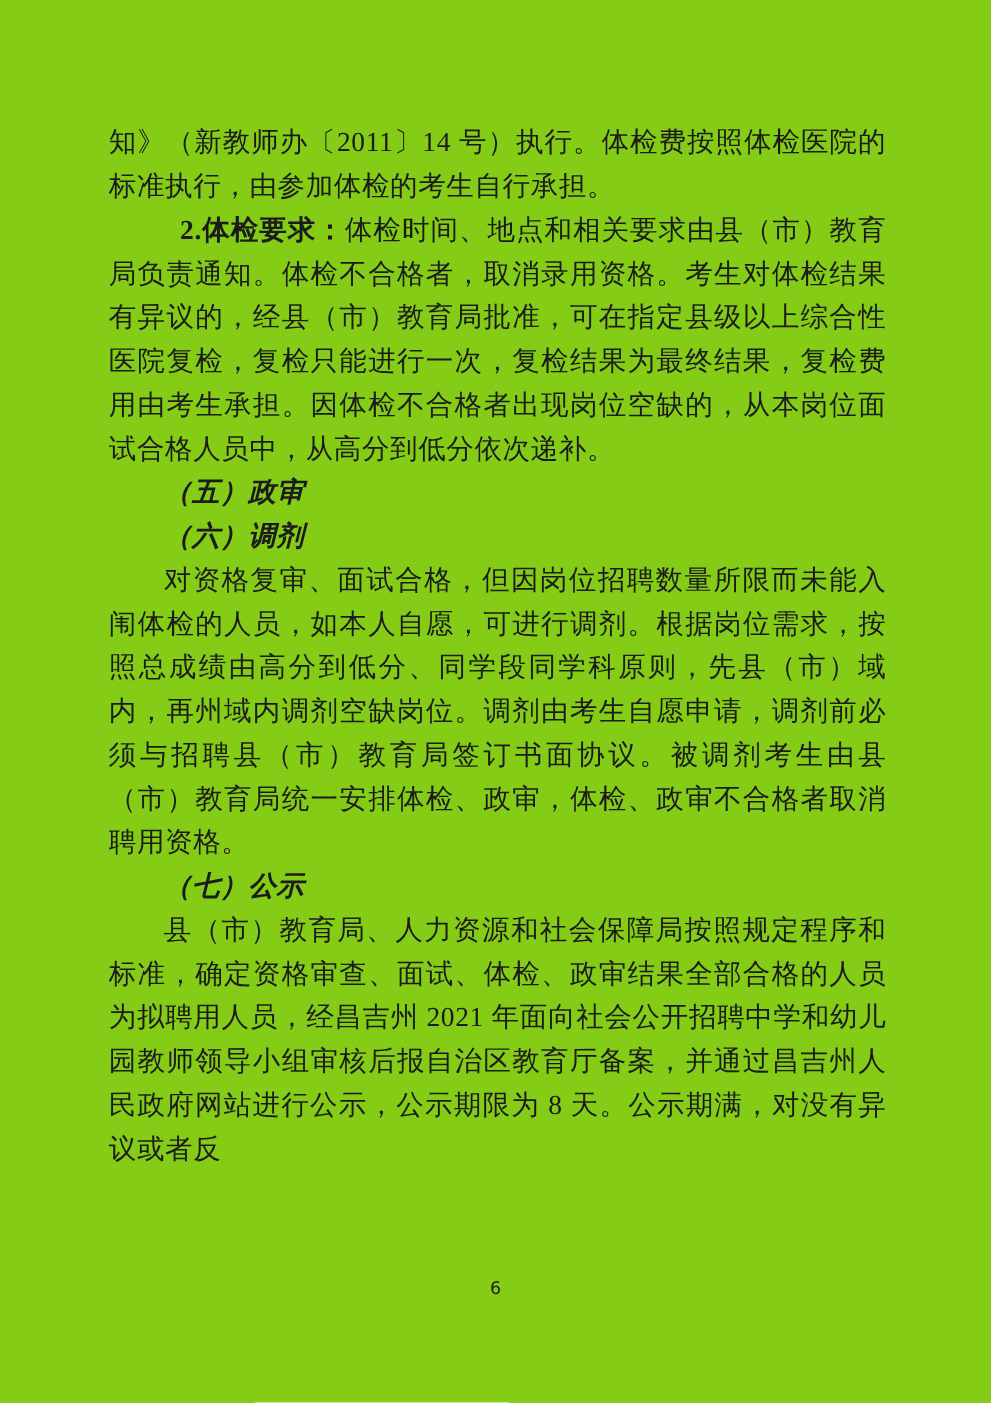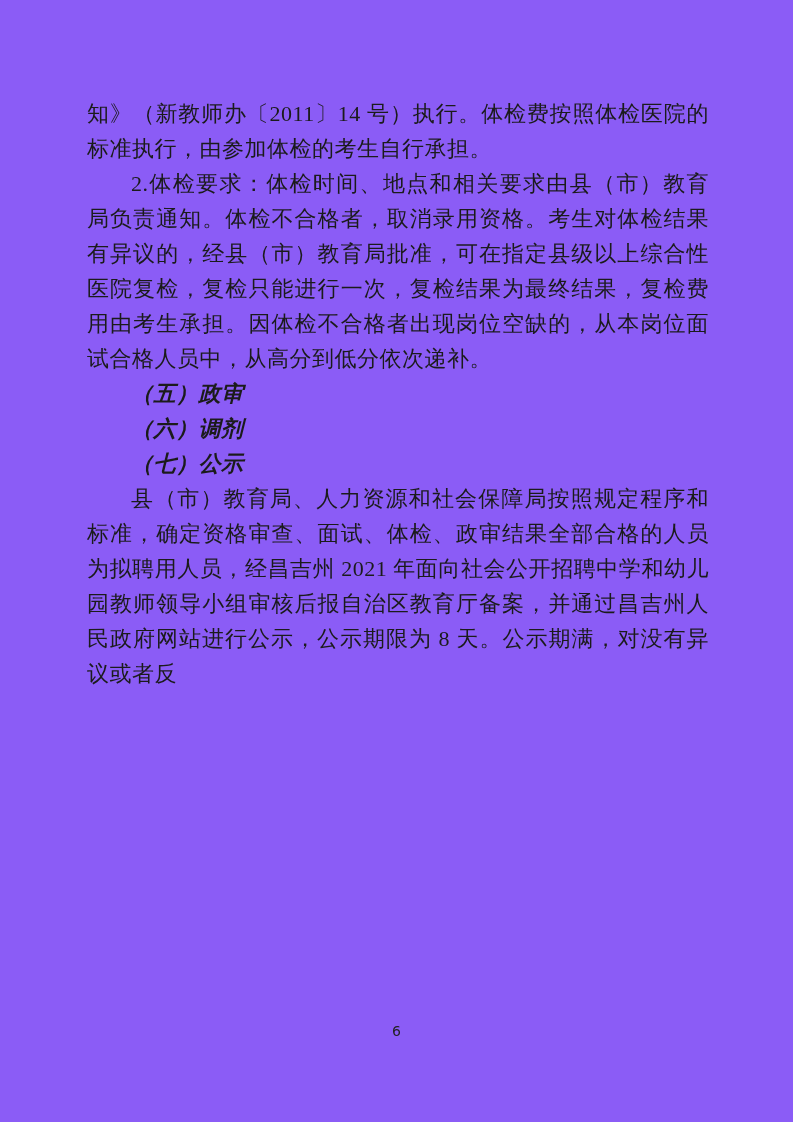--- a/index.html
+++ b/index.html
@@ -4,21 +4,21 @@
 <style>
   html, body {
     margin: 0;
     padding: 0;
     background: #ffffff;
   }
   .page {
     position: relative;
     width: 793px;
     height: 1122px;
-    background: #8b5cf6;
+    background: #84cc16;
     overflow: hidden;
     font-family: "Liberation Serif", "DejaVu Serif", serif;
     color: #1b1b1b;
   }
   .body-text {
     position: absolute;
     left: 87px;
     top: 96px;
     width: 622px;
     font-size: 22px;
@@ -35,21 +35,22 @@
   }
   .cont {
     text-indent: 0;
   }
   .heading {
     text-indent: 2em;
     font-weight: bold;
     font-style: italic;
   }
   .bold-lead {
-    font-weight: normal;
+    font-weight: bold;
+    margin-left: 13px;
   }
   .page-footer {
     position: absolute;
     left: 0;
     top: 1022px;
     width: 100%;
     text-align: center;
     font-size: 14px;
     line-height: 18px;
     font-family: "DejaVu Sans", "Liberation Sans", sans-serif;
@@ -64,20 +65,21 @@
 
     <p class="cont">知》（新教师办〔2011〕14 号）执行。体检费按照体检医院的标准执行，由参加体检的考生自行承担。</p>
 
     <p class="para"><span class="bold-lead">2.体检要求：</span><span>体检时间、地点和相关要求由县（市）教育局负责通知。体检不合格者，取消录用资格。考生对体检结果有异议的，经县（市）教育局批准，可在指定县级以上综合性医院复检，复检只能进行一次，复检结果为最终结果，复检费用由考生承担。因体检不合格者出现岗位空缺的，从本岗位面试合格人员中，从高分到低分依次递补。</span></p>
 
     <p class="heading">（五）政审</p>
 
 
     <p class="heading">（六）调剂</p>
 
+    <p class="para">对资格复审、面试合格，但因岗位招聘数量所限而未能入闱体检的人员，如本人自愿，可进行调剂。根据岗位需求，按照总成绩由高分到低分、同学段同学科原则，先县（市）域内，再州域内调剂空缺岗位。调剂由考生自愿申请，调剂前必须与招聘县（市）教育局签订书面协议。被调剂考生由县（市）教育局统一安排体检、政审，体检、政审不合格者取消聘用资格。</p>
 
     <p class="heading">（七）公示</p>
 
     <p class="para">县（市）教育局、人力资源和社会保障局按照规定程序和标准，确定资格审查、面试、体检、政审结果全部合格的人员为拟聘用人员，经昌吉州 2021 年面向社会公开招聘中学和幼儿园教师领导小组审核后报自治区教育厅备案，并通过昌吉州人民政府网站进行公示，公示期限为 8 天。公示期满，对没有异议或者反</p>
 
   </div>
 
   <div class="page-footer">6</div>
 </div>
 

